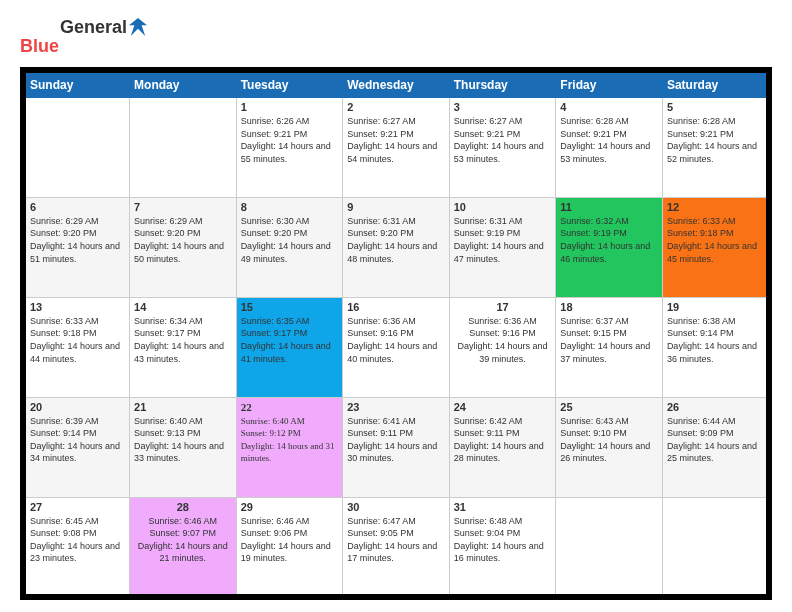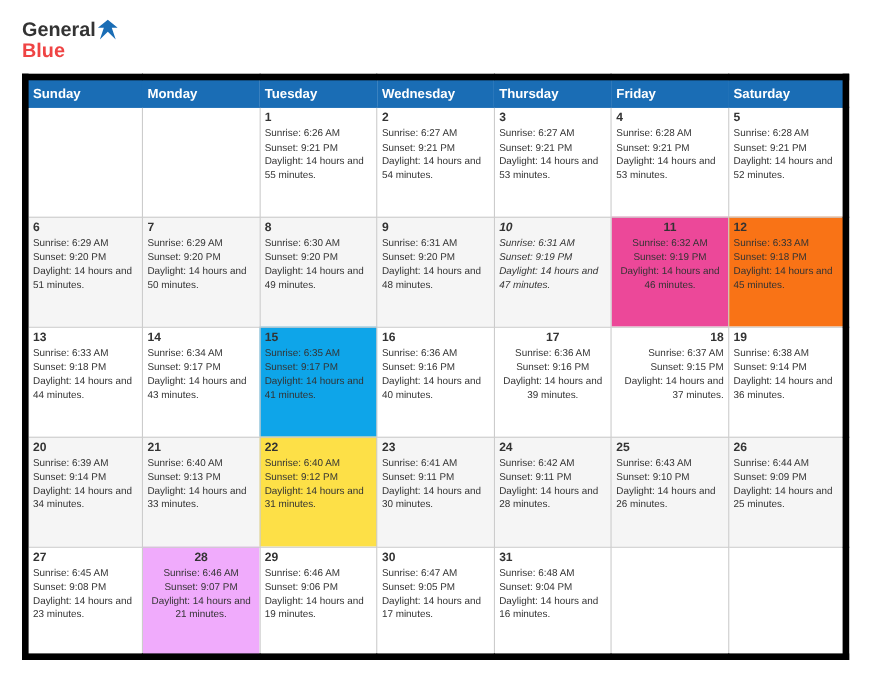--- a/index.html
+++ b/index.html
@@ -20,21 +20,21 @@
     .header {
       display: flex;
       justify-content: space-between;
       align-items: flex-start;
       margin-bottom: 10px;
     }
     .logo {
       display: flex;
       align-items: center;
     }
-    .logo-general { color: #333; }
+    .logo-general { color: #333; margin-left: 40px; }
     .logo-icon {
       width: 18px;
       height: 22px;
       margin-left: 2px;
       margin-right: 0;
     }
     .title-block {
       text-align: right;
     }
     .month-title {
@@ -175,27 +175,27 @@
             <div class="cell-info" style="white-space: pre-line;">Sunrise: 6:30 AM
 Sunset: 9:20 PM
 Daylight: 14 hours and 49 minutes.</div>
           </td>
           <td style="background-color: rgb(245, 245, 245);">
             <span class="day-num">9</span>
             <div class="cell-info" style="white-space: pre-line;">Sunrise: 6:31 AM
 Sunset: 9:20 PM
 Daylight: 14 hours and 48 minutes.</div>
           </td>
-          <td style="background-color: rgb(245, 245, 245); font-style: italic;">
+          <td style="background-color: rgb(245, 245, 245);">
             <span class="day-num">10</span>
             <div class="cell-info" style="white-space: pre-line;">Sunrise: 6:31 AM
 Sunset: 9:19 PM
 Daylight: 14 hours and 47 minutes.</div>
           </td>
-          <td style="background-color: #ec4899; text-align: center;">
+          <td style="background-color: #22c55e;">
             <span class="day-num">11</span>
             <div class="cell-info" style="white-space: pre-line;">Sunrise: 6:32 AM
 Sunset: 9:19 PM
 Daylight: 14 hours and 46 minutes.</div>
           </td>
           <td style="background-color: #f97316; margin-left: 25px;">
             <span class="day-num">12</span>
             <div class="cell-info" style="white-space: pre-line;">Sunrise: 6:33 AM
 Sunset: 9:18 PM
 Daylight: 14 hours and 45 minutes.</div>
@@ -225,21 +225,21 @@
             <div class="cell-info" style="white-space: pre-line;">Sunrise: 6:36 AM
 Sunset: 9:16 PM
 Daylight: 14 hours and 40 minutes.</div>
           </td>
           <td style="background-color: rgb(255, 255, 255); text-align: center;">
             <span class="day-num">17</span>
             <div class="cell-info" style="white-space: pre-line;">Sunrise: 6:36 AM
 Sunset: 9:16 PM
 Daylight: 14 hours and 39 minutes.</div>
           </td>
-          <td style="background-color: rgb(255, 255, 255); text-align: right;">
+          <td style="background-color: rgb(255, 255, 255);">
             <span class="day-num">18</span>
             <div class="cell-info" style="white-space: pre-line;">Sunrise: 6:37 AM
 Sunset: 9:15 PM
 Daylight: 14 hours and 37 minutes.</div>
           </td>
           <td style="background-color: rgb(255, 255, 255);">
             <span class="day-num">19</span>
             <div class="cell-info" style="white-space: pre-line;">Sunrise: 6:38 AM
 Sunset: 9:14 PM
 Daylight: 14 hours and 36 minutes.</div>
@@ -251,21 +251,21 @@
             <div class="cell-info" style="white-space: pre-line;">Sunrise: 6:39 AM
 Sunset: 9:14 PM
 Daylight: 14 hours and 34 minutes.</div>
           </td>
           <td style="background-color: rgb(245, 245, 245);">
             <span class="day-num">21</span>
             <div class="cell-info" style="white-space: pre-line;">Sunrise: 6:40 AM
 Sunset: 9:13 PM
 Daylight: 14 hours and 33 minutes.</div>
           </td>
-          <td style="background-color: #fde047;">
+          <td style="background-color: #f0abfc; font-family: Liberation Serif, serif;">
             <span class="day-num">22</span>
             <div class="cell-info" style="white-space: pre-line;">Sunrise: 6:40 AM
 Sunset: 9:12 PM
 Daylight: 14 hours and 31 minutes.</div>
           </td>
           <td style="background-color: rgb(245, 245, 245); margin-left: 10px;">
             <span class="day-num">23</span>
             <div class="cell-info" style="white-space: pre-line;">Sunrise: 6:41 AM
 Sunset: 9:11 PM
 Daylight: 14 hours and 30 minutes.</div>

